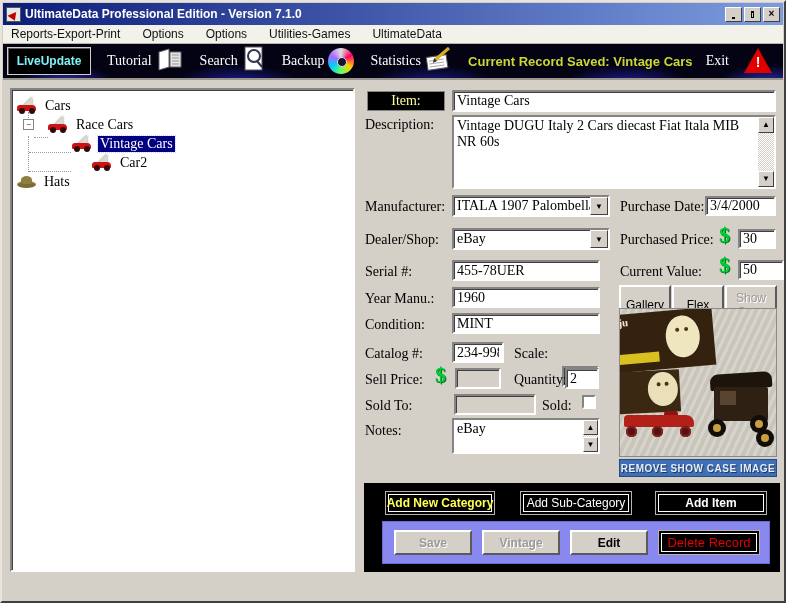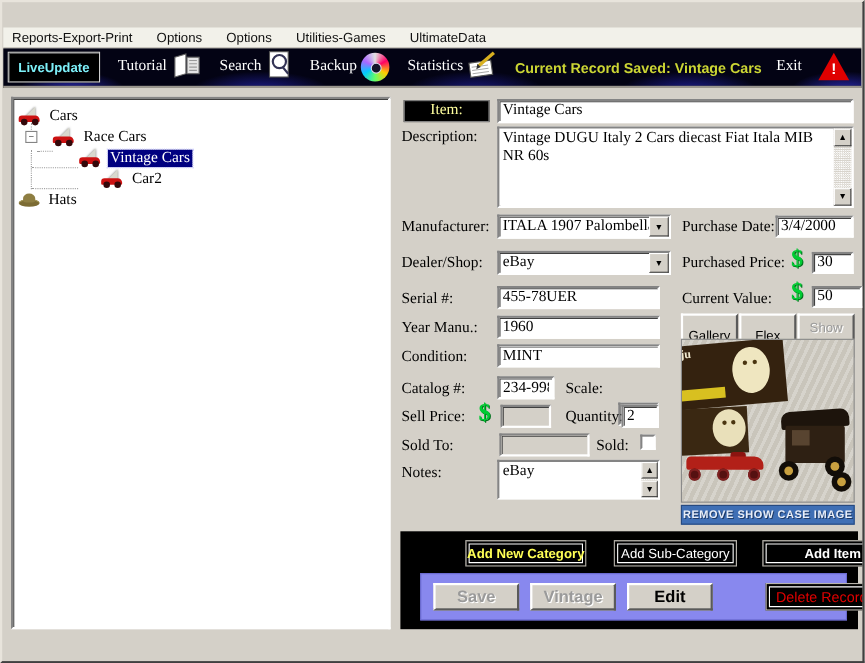--- a/index.html
+++ b/index.html
@@ -122,37 +122,52 @@
   #remove-banner{left:617px;top:457px;width:158px;height:18px;background:#3f6fb5;border:1px solid #274a80;
     color:#e8eef8;font-size:10px;font-weight:bold;letter-spacing:.5px;display:flex;align-items:center;justify-content:center;
     text-shadow:1px 1px 0 #1e3a66;white-space:nowrap;}
   
   .btn3d{position:absolute;background:#d4d0c8;border:2px solid;border-color:#fff #5a5a5a #5a5a5a #fff;
     display:flex;align-items:center;justify-content:center;font-size:13px;color:#000;padding:0;}
   #customized-btn{left:450px;top:449px;width:158px;height:26px;font-family:"Liberation Serif",serif;font-size:15px;}
   #black-panel{left:362px;top:481px;width:416px;height:89px;background:#000;}
   .blackbtn{position:absolute;background:#000;border:1px solid #b8b4ac;
     box-shadow:inset 0 0 0 2px #000,inset 0 0 0 3px #fff;
-    display:flex;align-items:center;justify-content:center;font-size:12px;font-weight:bold;color:#fff;padding:0;margin-left:38px;}
+    display:flex;align-items:center;justify-content:center;font-size:12px;font-weight:bold;color:#fff;padding:0;}
   #purple-bar{left:380px;top:519px;width:388px;height:43px;background:#8888ee;border:1px solid #6a6ad0;}
   .graybtn{position:absolute;background:#d4d0c8;border:2px solid;border-color:#fff #5a5a5a #5a5a5a #fff;
-    display:flex;align-items:center;justify-content:center;font-size:15px;font-weight:bold;padding:0;}
+    display:flex;align-items:center;justify-content:center;font-size:12px;font-weight:bold;padding:0;}
   .graybtn.disabled{color:#9a9a9a;text-shadow:1px 1px 0 #fff;}
   
   #statusbar{left:1px;top:577px;width:780px;height:23px;background:#d4d0c8;border-top:1px solid #fff;}
   .spanel{position:absolute;top:3px;height:17px;border:1px solid;border-color:#848484 #fff #fff #848484;
     font-size:12px;display:flex;align-items:center;justify-content:center;color:#000;}
   #grip{position:absolute;right:1px;bottom:1px;width:13px;height:13px;
     background:repeating-linear-gradient(135deg,#fff 0 1px,#848484 1px 2px,transparent 2px 4px);}
 </style>
 </head>
 <body>
 
 <div id="win">
 
+  <div id="titlebar" class="abs">
+    <div id="app-icon"></div>
+    <div id="title-text">UltimateData Professional Edition - Version 7.1.0</div>
+    <div id="win-controls">
+      <button class="winbtn">
+          <span class="glyph-min"></span>
+        </button>
+      <button class="winbtn">
+          <span class="glyph-max"></span>
+        </button>
+      <button class="winbtn">
+          <span>×</span>
+        </button>
+    </div>
+  </div>
 
   <div id="menubar" class="abs">
     <span class="menu-item">Reports-Export-Print</span>
     <span class="menu-item">Options</span>
     <span class="menu-item">Options</span>
     <span class="menu-item">Utilities-Games</span>
     <span class="menu-item">UltimateData</span>
   </div>
 
   <div id="toolbar" class="abs">
@@ -348,21 +363,21 @@
         <span class="hub" style="left:49px;top:47px;"></span>
       <span class="dwheel" style="left:50px;top:56px;"></span>
         <span class="hub" style="left:55px;top:61px;"></span>
     </div>
   </div>
   <div id="remove-banner" class="abs">REMOVE SHOW CASE IMAGE</div>
 
   <div id="black-panel" class="abs"></div>
   <button class="blackbtn" style="left:383px;top:489px;width:110px;height:24px;color:#ffff55;">Add New Category</button>
   <button class="blackbtn" style="left:518px;top:489px;width:112px;height:24px;font-weight:normal;">Add Sub-Category</button>
-  <button class="blackbtn" style="left:653px;top:489px;width:128px;height:24px;">Add Item</button>
+  <button class="blackbtn" style="left:653px;top:489px;width:112px;height:24px;">Add Item</button>
 
   <div id="purple-bar" class="abs"></div>
   <button class="graybtn disabled" style="left:392px;top:528px;width:78px;height:25px;">Save</button>
   <button class="graybtn disabled" style="left:480px;top:528px;width:78px;height:25px;">Vintage</button>
   <button class="graybtn" style="left:568px;top:528px;width:78px;height:25px;">Edit</button>
   <button class="blackbtn" style="left:656px;top:528px;width:102px;height:25px;color:#e00000;font-weight:normal;font-size:13px;">Delete Record</button>
 
 
 </div>
 

